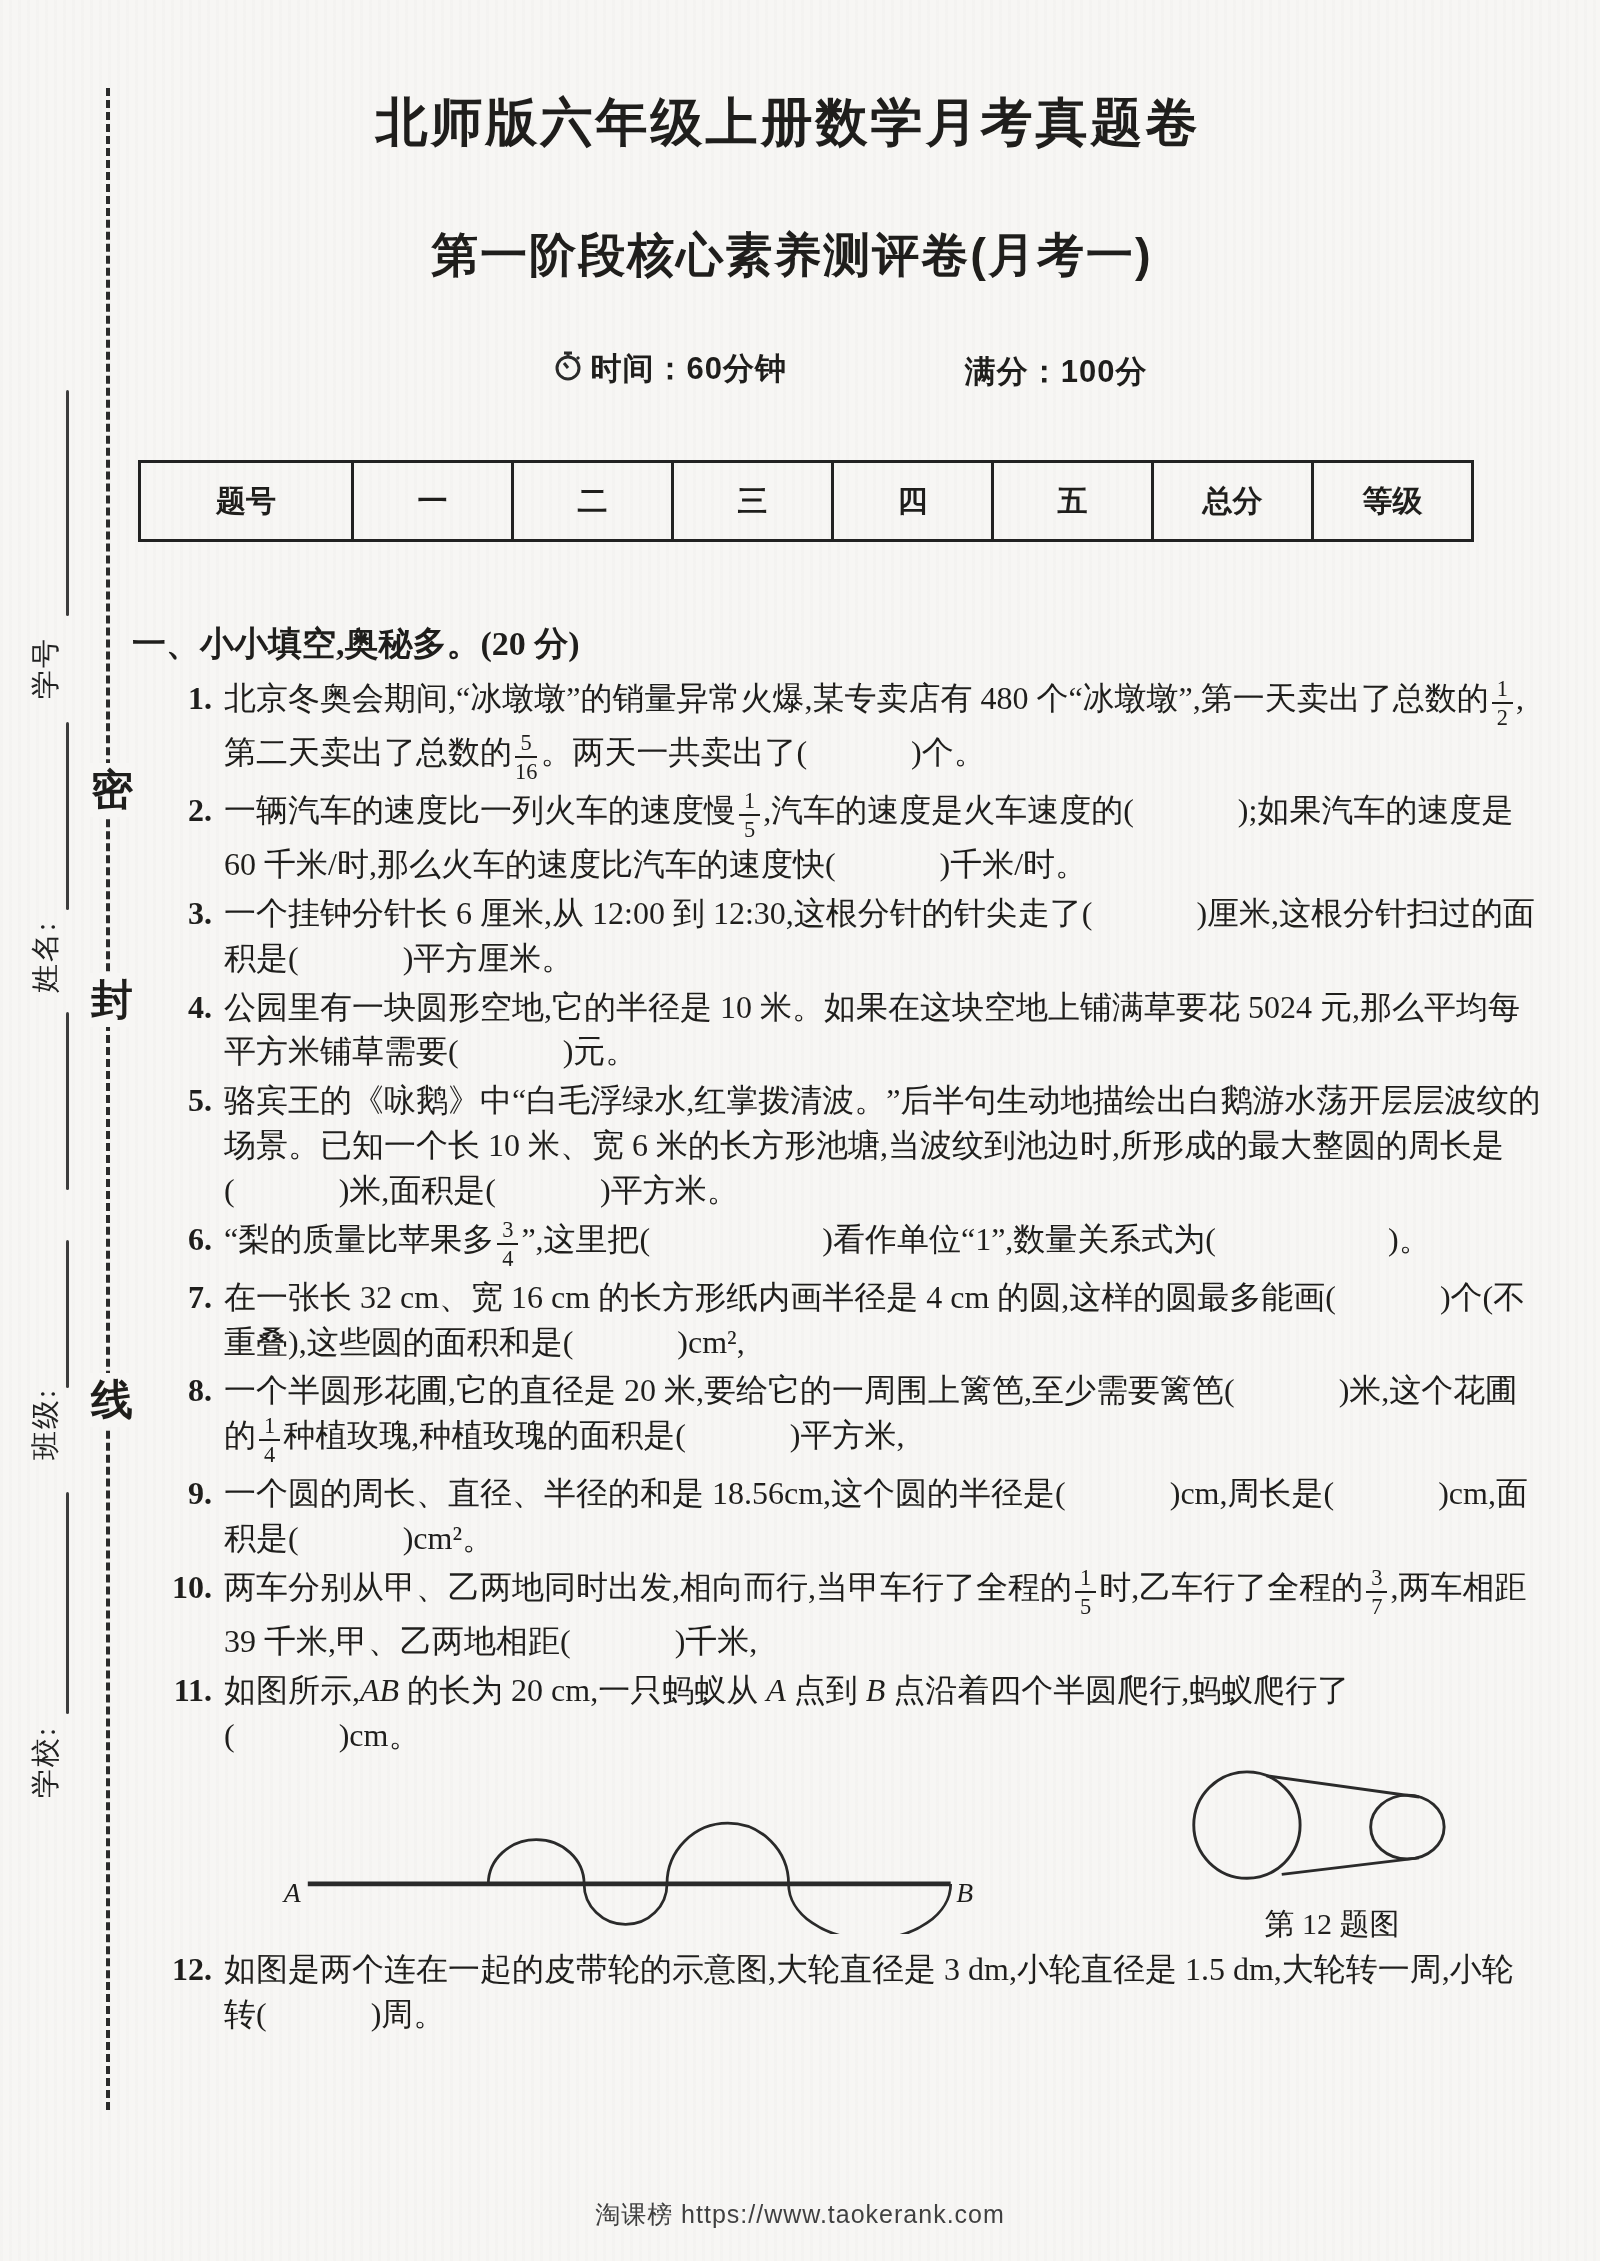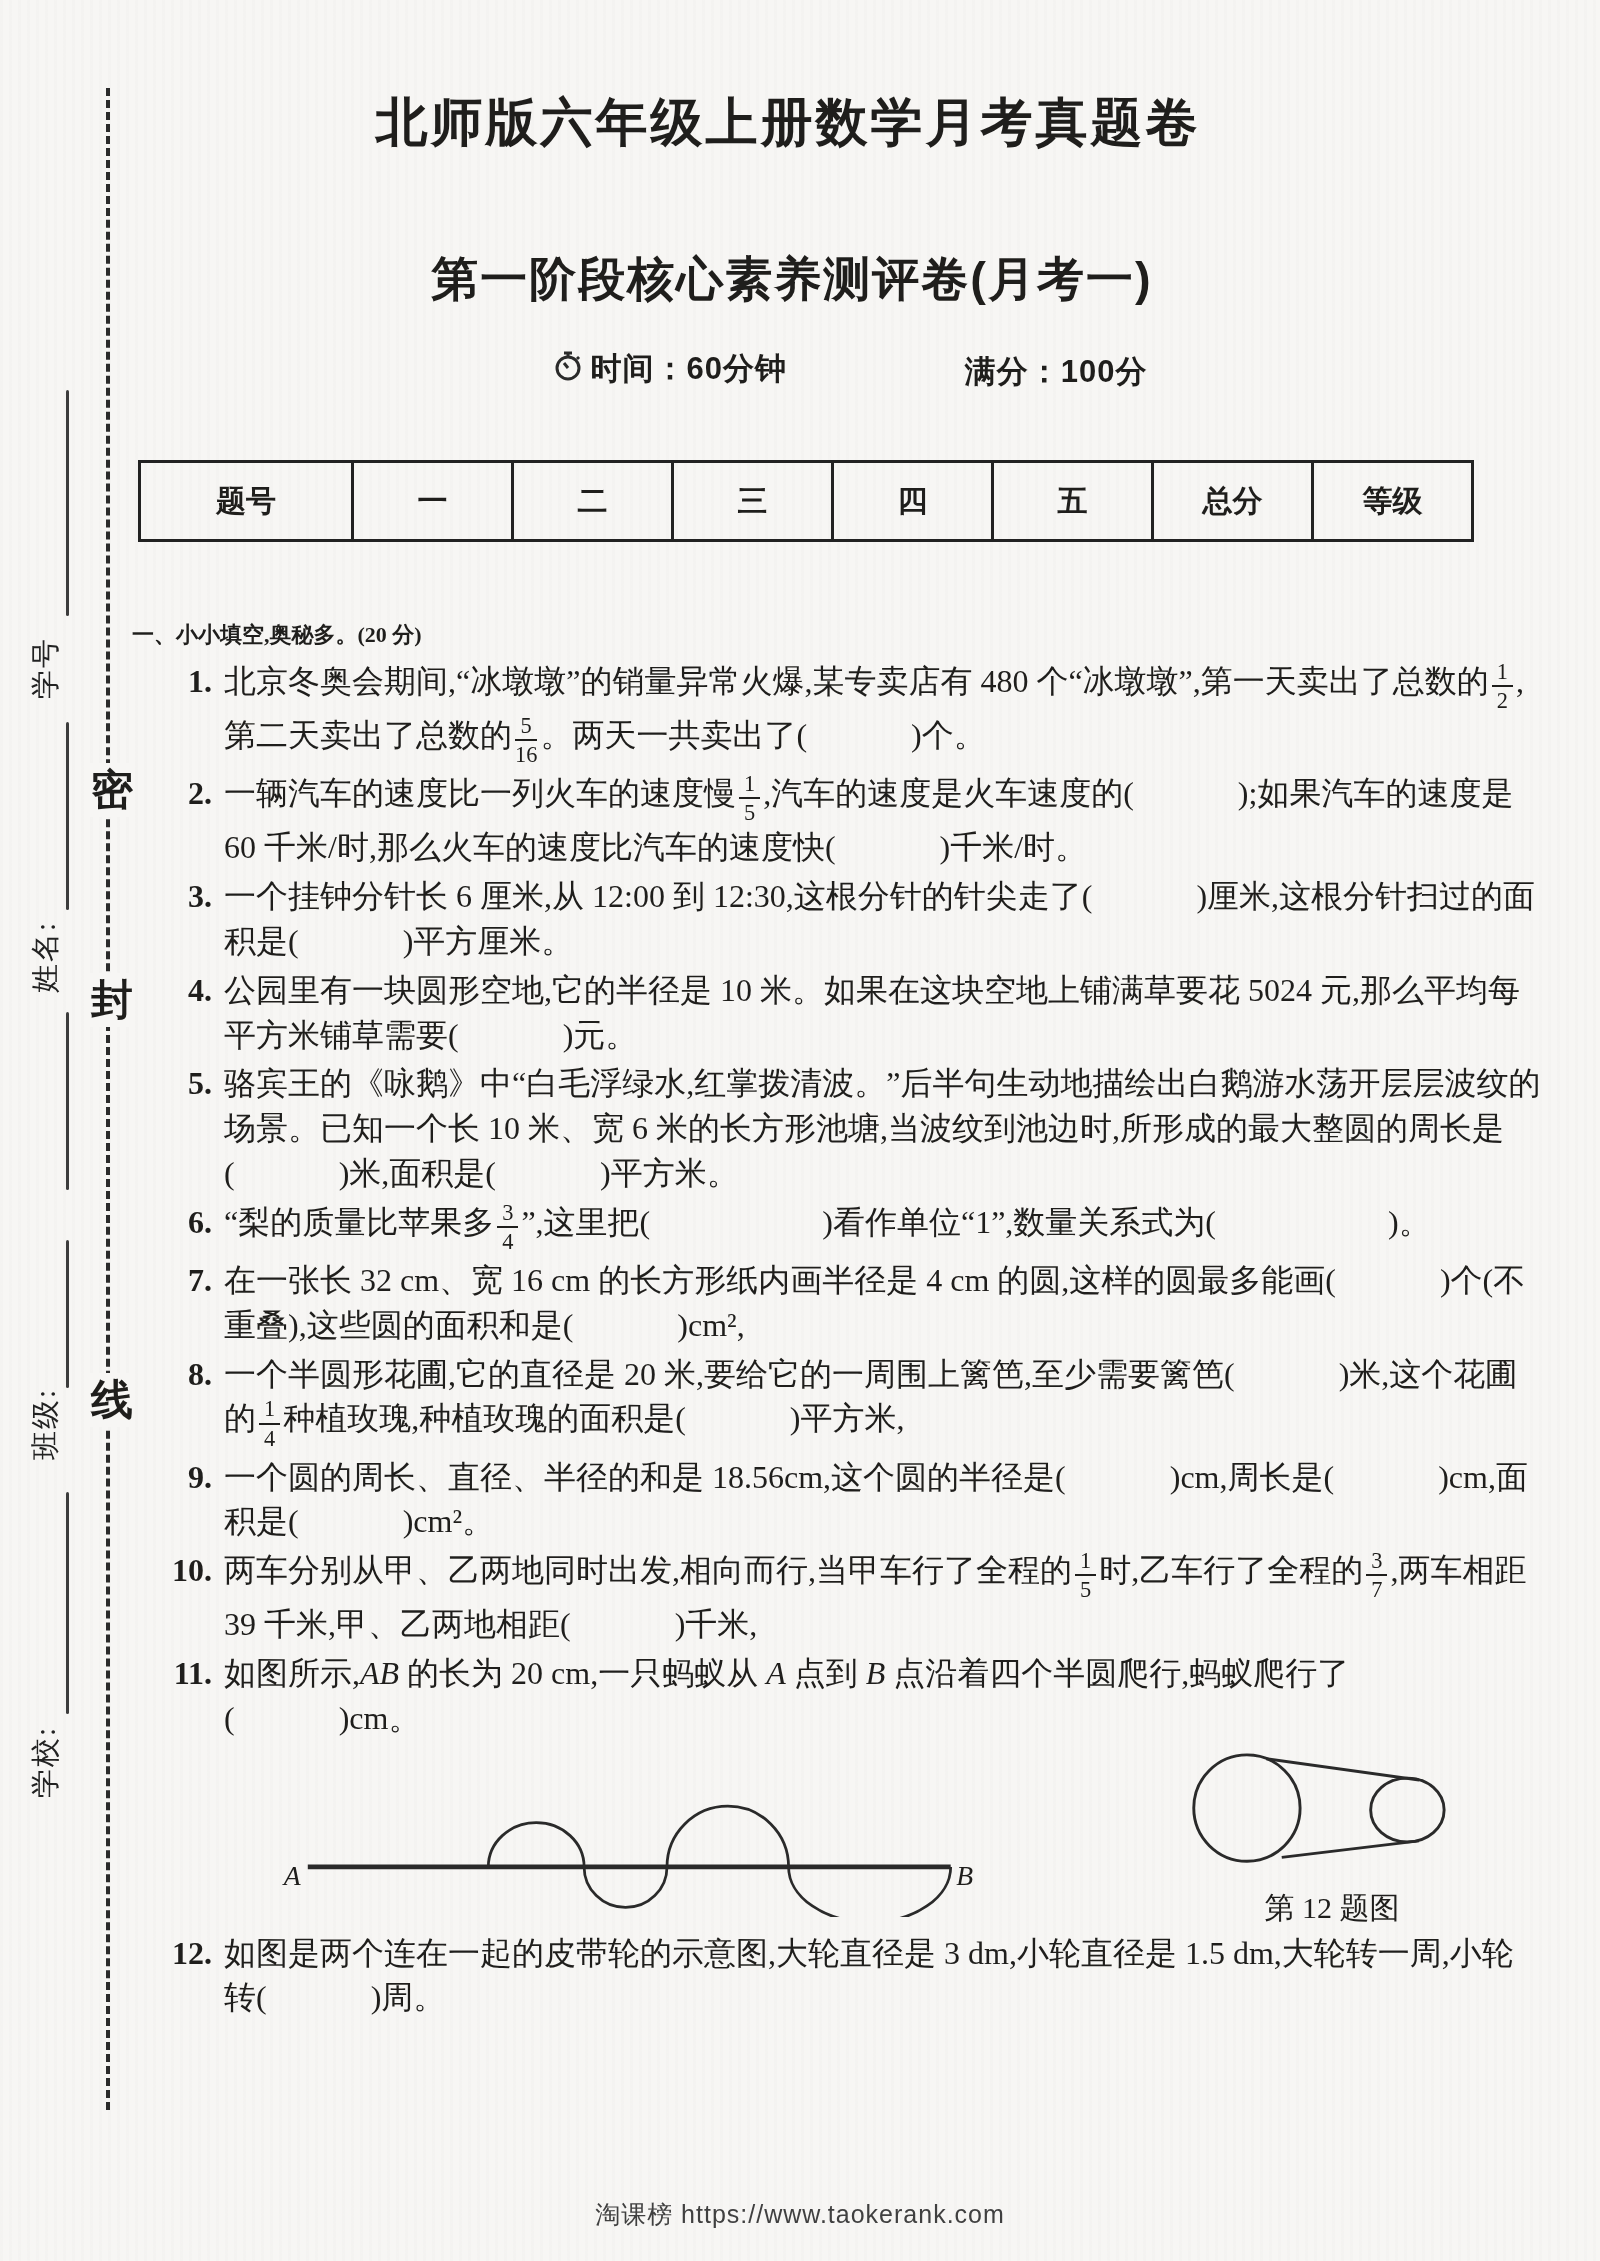--- a/index.html
+++ b/index.html
@@ -16,35 +16,35 @@
   .seal-char{position:absolute;left:112px;transform:translate(-50%,-50%);
     font-size:42px;font-weight:700;background:#f7f6f4;padding:6px 2px;line-height:1;
     font-family:"Liberation Sans","DejaVu Sans",sans-serif;}
   .side-label{position:absolute;left:46px;transform:translate(-50%,-50%) rotate(-90deg);
     white-space:nowrap;font-size:29px;color:#222;letter-spacing:2px;}
   .side-line{position:absolute;left:66px;width:3px;background:#3c3c3c;border-radius:2px;}
   
   .hdr{position:absolute;left:130px;width:1440px;text-align:center;
     font-family:"Liberation Sans","DejaVu Sans",sans-serif;font-weight:700;}
   .title{top:88px;font-size:52px;letter-spacing:3px;transform:translateX(-62px);}
-  .subtitle{top:248px;font-size:47px;letter-spacing:2px;transform:translateX(-58px);}
+  .subtitle{top:224px;font-size:47px;letter-spacing:2px;transform:translateX(-58px);}
   .infoline{top:348px;font-size:31px;letter-spacing:1px;}
   .infoline .part{margin:0 84px;display:inline-flex;align-items:center;gap:8px;}
   .sw{display:inline-block;vertical-align:-4px;}
   
   table.score{position:absolute;left:138px;top:460px;width:1336px;
     border-collapse:collapse;table-layout:fixed;
     font-family:"Liberation Sans","DejaVu Sans",sans-serif;padding-left:24px;}
   table.score td{border:3px solid #222;text-align:center;font-size:30px;font-weight:700;}
   table.score tr.r1 td{height:74px;}
   table.score tr.r2 td{height:66px;}
   table.score td.first{width:208px;}
   
   .content{position:absolute;left:132px;top:620px;width:1412px;font-size:32px;line-height:1.40;}
-  .sec-head{font-weight:700;font-size:22px;margin:0 0 8px 0;}
+  .sec-head{font-weight:700;font-size:34px;margin:0 0 8px 0;}
   .qlist{margin:0;}
   .question{position:relative;padding-left:92px;margin:2px 0 4px 0;}
   .qnum{position:absolute;left:0;top:0;width:80px;text-align:right;font-weight:700;}
   .blank{white-space:nowrap;}
   .gap{display:inline-block;width:104px;}
   .gap.w{width:172px;}
   .frac{display:inline-block;vertical-align:-0.72em;text-align:center;
     font-size:0.70em;line-height:1.12;padding:0 3px;}
   .frac .fn{display:block;border-bottom:2.5px solid #1f1e1c;padding:0 5px 1px 5px;}
   .frac .fd{display:block;padding-top:1px;}

